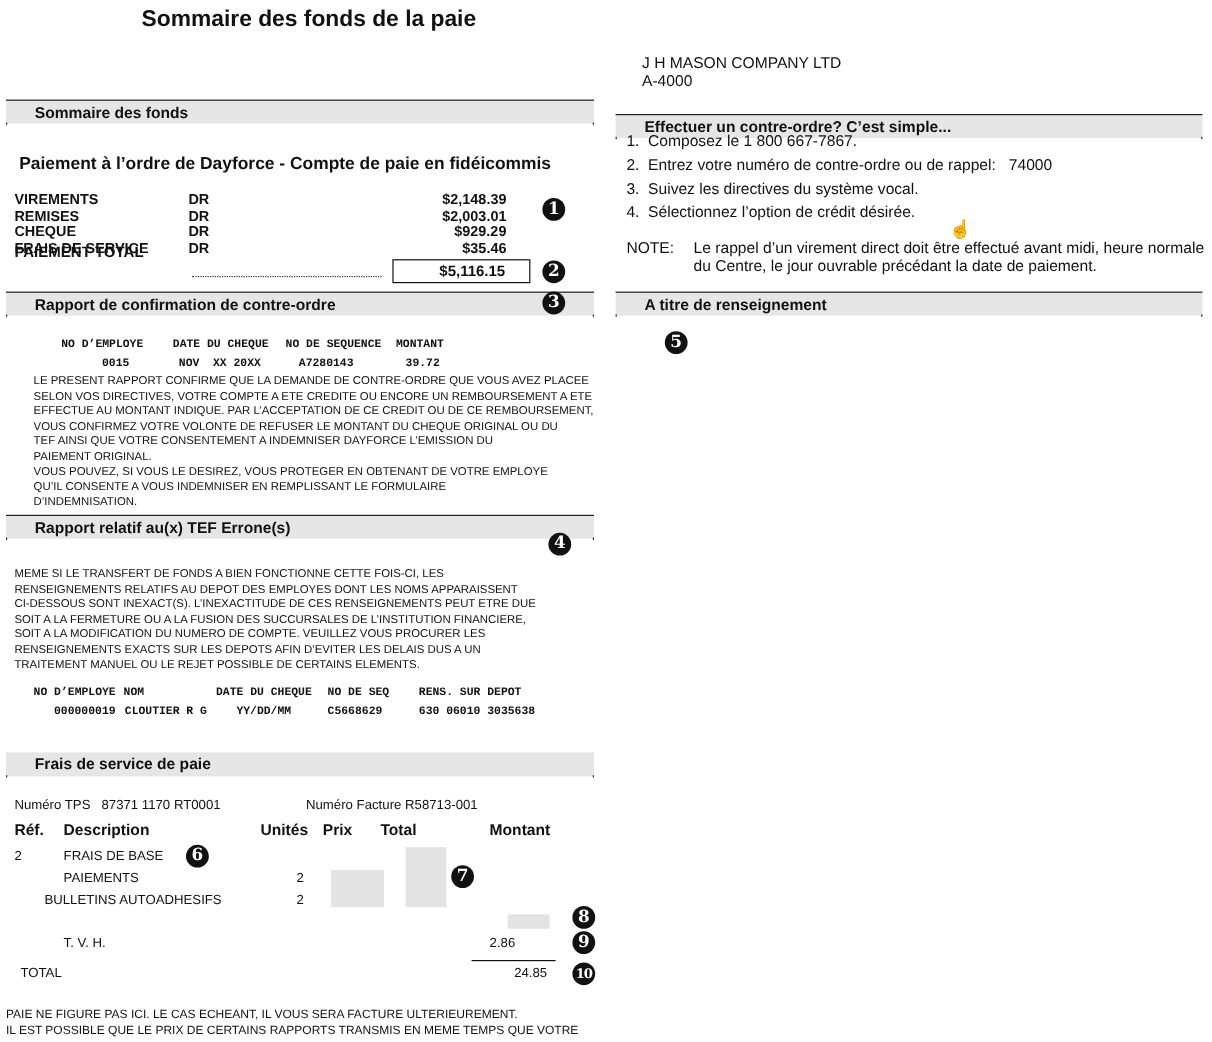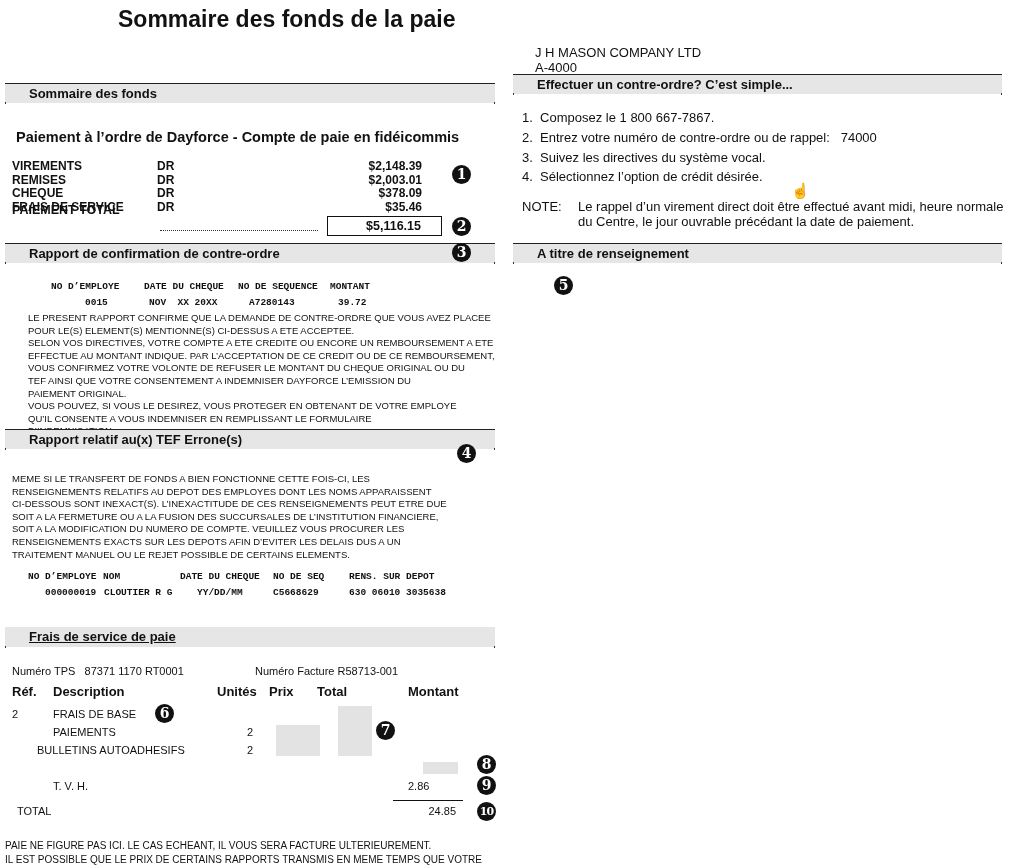--- a/index.html
+++ b/index.html
@@ -1,24 +1,24 @@
 <!DOCTYPE html>
 <html><head>
 <meta charset="utf-8">
 <style>
   * { box-sizing: border-box; margin: 0; padding: 0; }
   html, body { width: 1010px; height: 868px; background: #ffffff; overflow: hidden; }
   body { position: relative; font-family: "Liberation Sans", sans-serif; color: #111; }
   .abs { position: absolute; }
-  .title { left: 118px; top: 6px; font-size: 23px; font-weight: bold; }
+  .title { left: 118px; top: 6px; font-size: 19px; font-weight: bold; }
   .company { left: 535px; top: 45px; font-size: 13px; line-height: 15px; }
 
   .sec-head { position: absolute; height: 20px; background: #e6e6e6; border-top: 1px solid #222;
     font-weight: bold; font-size: 13px; line-height: 19px; padding-left: 24px; }
-  .sec-head.nb { border-top: none; text-decoration: underline; }
+  .sec-head.nb { border-top: none; }
   .sec-head::before, .sec-head::after { content: ""; position: absolute; bottom: -1px; width: 1px; height: 2px; background: #333; }
   .sec-head::before { left: 0; } .sec-head::after { right: 0; }
   .left-col { left: 5px; width: 490px; }
   .right-col { left: 513px; width: 489px; }
 
   .marker { position: absolute; width: 19px; height: 19px; border-radius: 50%; background: #111; color: #fff;
     font-family: "DejaVu Serif", serif; font-weight: bold; font-size: 14px; line-height: 19px; text-align: center; }
   .marker.ten { font-size: 11px; letter-spacing: -1px; }
 
   .subtitle { left: 16px; top: 129px; font-size: 14.5px; font-weight: bold; }
@@ -62,21 +62,21 @@
   <span class="amt">$2,148.39</span>
 </div>
 <div class="fund-row" style="top:173.5px;">
   <span class="lbl">REMISES</span>
   <span class="dr">DR</span>
   <span class="amt">$2,003.01</span>
 </div>
 <div class="fund-row" style="top:187px;">
   <span class="lbl">CHEQUE</span>
   <span class="dr">DR</span>
-  <span class="amt">$378.09</span>
+  <span class="amt">$929.29</span>
 </div>
 <div class="fund-row" style="top:200.5px;">
   <span class="lbl">FRAIS DE SERVICE</span>
   <span class="dr">DR</span>
   <span class="amt">$35.46</span>
 </div>
 <div class="abs total-row">PAIEMENT TOTAL</div>
 <div class="abs dots"></div>
 <div class="abs total-box">$5,116.15</div>
 <div class="marker" style="left:452px; top:165px;">1</div>
@@ -90,21 +90,20 @@
 <div class="abs mono" style="left:238px; top:281px;">NO DE SEQUENCE</div>
 <div class="abs mono" style="left:330px; top:281px;">MONTANT</div>
 
 <div class="abs mono" style="left:85px; top:297px;">0015</div>
 <div class="abs mono" style="left:149px; top:297px; white-space:pre;">NOV  XX 20XX</div>
 <div class="abs mono" style="left:249px; top:297px;">A7280143</div>
 <div class="abs mono" style="left:338px; top:297px;">39.72</div>
 
 <div class="abs caps" style="left:28px; top:312px; width:490px;">
   <div>LE PRESENT RAPPORT CONFIRME QUE LA DEMANDE DE CONTRE-ORDRE QUE VOUS AVEZ PLACEE</div>
-  <div>POUR LE(S) ELEMENT(S) MENTIONNE(S) CI-DESSUS A ETE ACCEPTEE.</div>
   <div>SELON VOS DIRECTIVES, VOTRE COMPTE A ETE CREDITE OU ENCORE UN REMBOURSEMENT A ETE</div>
   <div>EFFECTUE AU MONTANT INDIQUE. PAR L’ACCEPTATION DE CE CREDIT OU DE CE REMBOURSEMENT,</div>
   <div>VOUS CONFIRMEZ VOTRE VOLONTE DE REFUSER LE MONTANT DU CHEQUE ORIGINAL OU DU</div>
   <div>TEF AINSI QUE VOTRE CONSENTEMENT A INDEMNISER DAYFORCE L’EMISSION DU</div>
   <div>PAIEMENT ORIGINAL.</div>
   <div>VOUS POUVEZ, SI VOUS LE DESIREZ, VOUS PROTEGER EN OBTENANT DE VOTRE EMPLOYE</div>
   <div>QU’IL CONSENTE A VOUS INDEMNISER EN REMPLISSANT LE FORMULAIRE</div>
   <div>D’INDEMNISATION.</div>
 </div>
 
@@ -170,21 +169,21 @@
 <div class="abs svc" style="left:408px; top:780px; width:48px; ">2.86</div>
 <div class="abs" style="left:393px; top:800px; width:70px; border-top:1px solid #111;"></div>
 <div class="abs svc" style="left:17px; top:805px;">TOTAL</div>
 <div class="abs svc" style="left:408px; top:805px; width:48px; text-align:right;">24.85</div>
 
 <div class="abs" style="left:5px; top:839px; font-size:10px; line-height:14px;">
   <div>PAIE NE FIGURE PAS ICI. LE CAS ECHEANT, IL VOUS SERA FACTURE ULTERIEUREMENT.</div>
   <div>IL EST POSSIBLE QUE LE PRIX DE CERTAINS RAPPORTS TRANSMIS EN MEME TEMPS QUE VOTRE</div>
 </div>
 
-<div class="sec-head right-col" style="top:74px;">Effectuer un contre-ordre?  C’est simple...</div>
+<div class="sec-head right-col" style="top:95px;">Effectuer un contre-ordre?  C’est simple...</div>
 <div class="abs steps">
   <div style="white-space:pre;">1.  Composez le 1 800 667-7867.</div>
   <div style="white-space:pre;">2.  Entrez votre numéro de contre-ordre ou de rappel:   74000</div>
   <div style="white-space:pre;">3.  Suivez les directives du système vocal.</div>
   <div style="white-space:pre;">4.  Sélectionnez l’option de crédit désirée.</div>
 </div>
 <div class="abs note">
   <span class="lab">NOTE:</span>
   <span class="txt">Le rappel d’un virement direct doit être effectué avant midi, heure normale du Centre, le jour ouvrable précédant la date de paiement.</span>
 </div>

